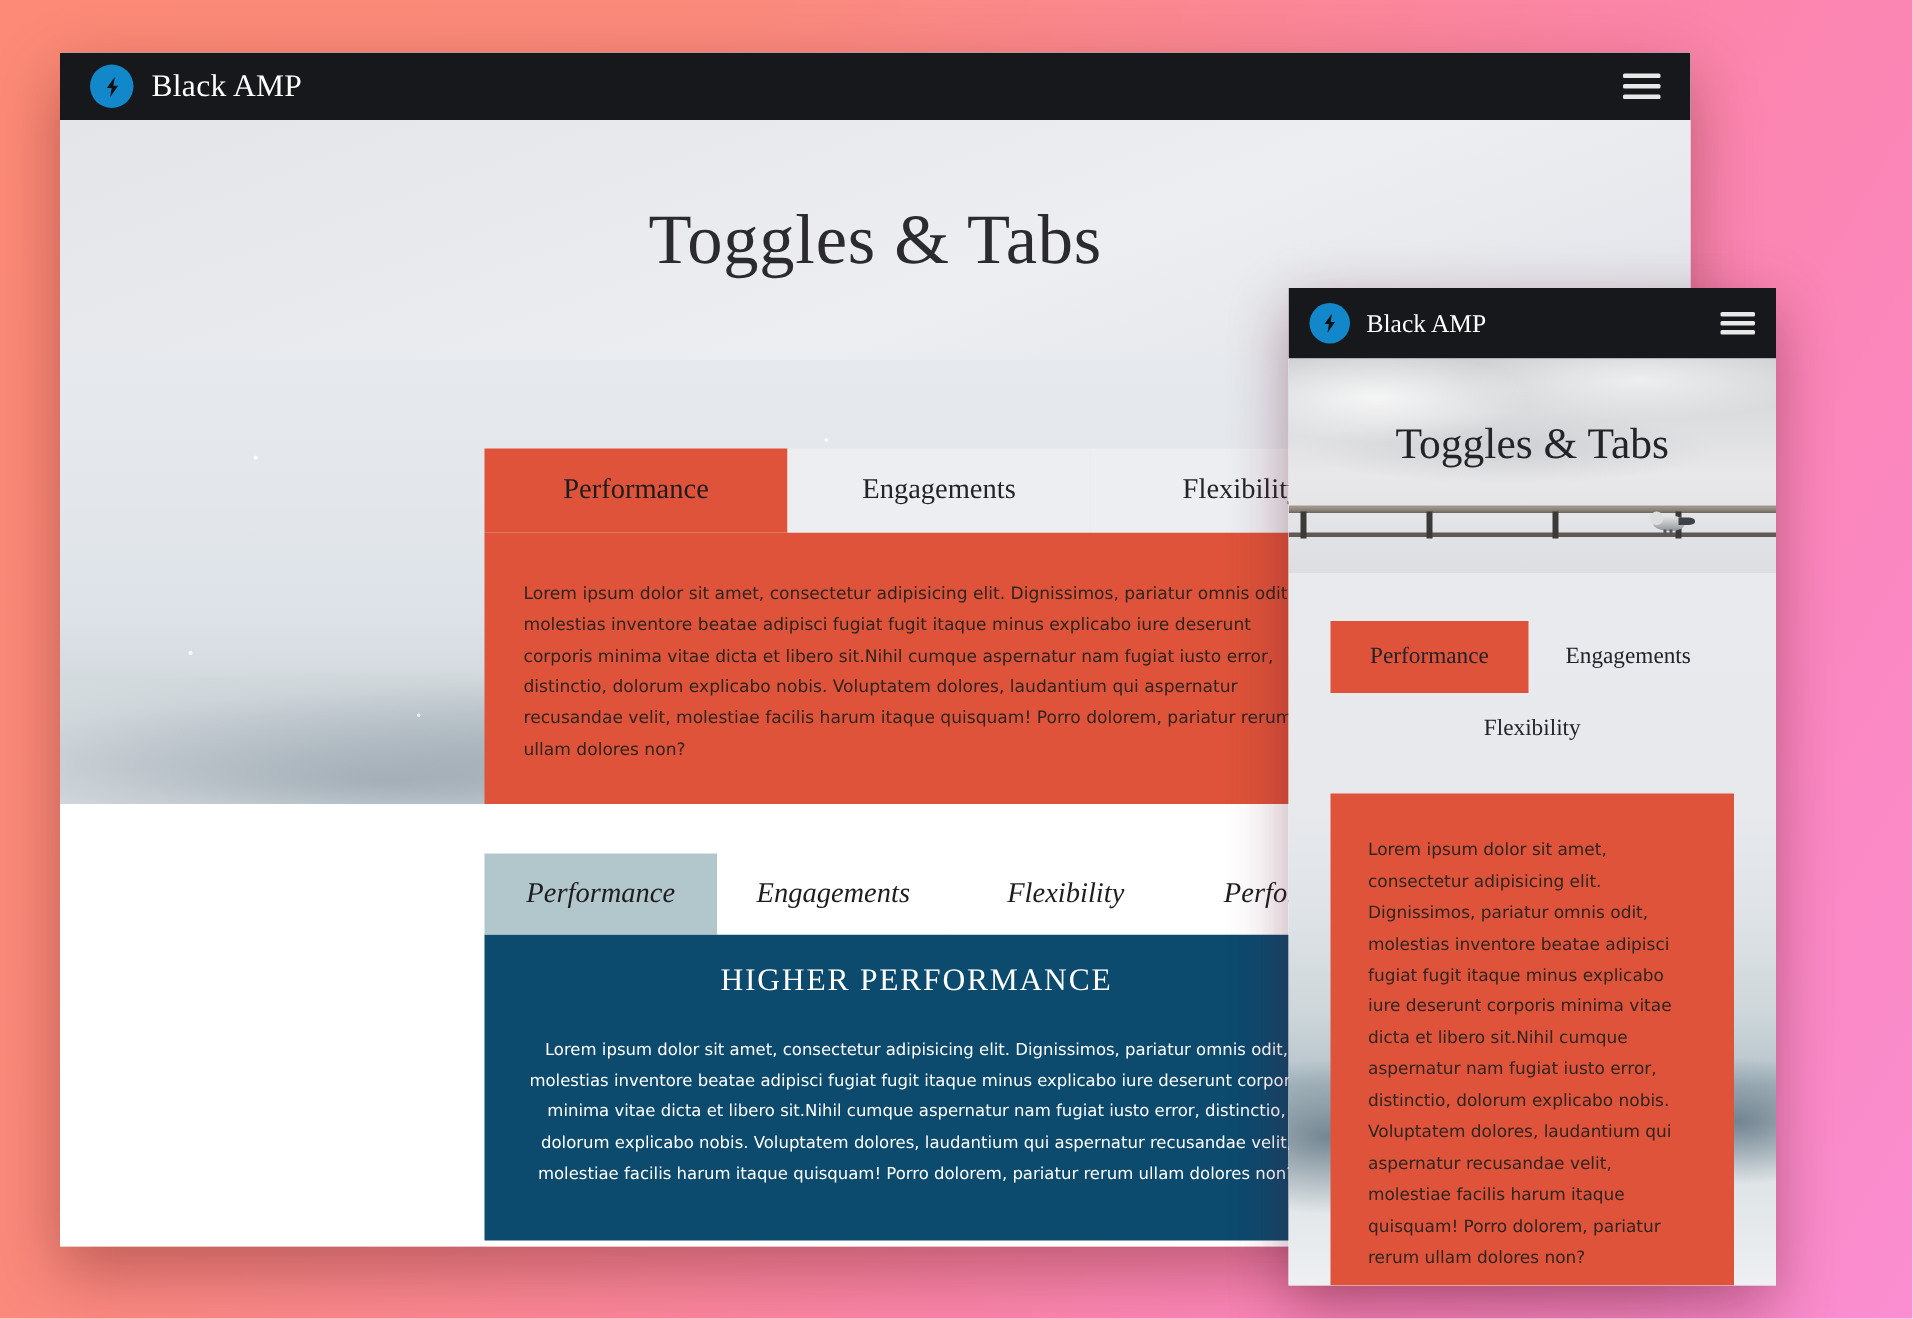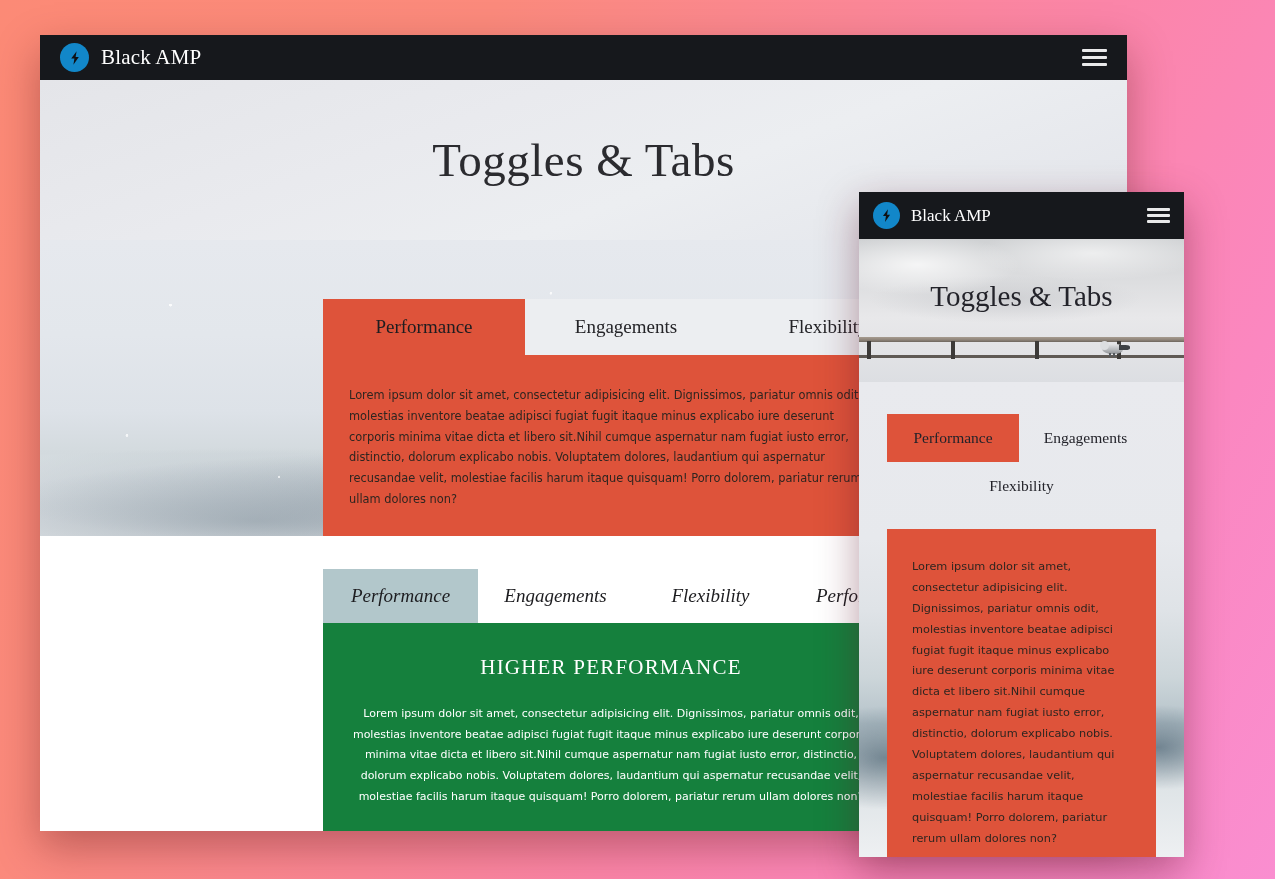--- a/index.html
+++ b/index.html
@@ -171,23 +171,23 @@
     font-style: italic;
     color: #1d1d20;
     background: #ffffff;
     cursor: pointer;
     white-space: nowrap;
   }
   .tab-it.active-blue {
     background: #b2c7cb;
   }
   .panel-blue {
-    background: #15803d;
+    background: #0c4a6e;
     width: 576px;
-    padding: 32px 26px 34px 26px;
+    padding: 18px 26px 34px 26px;
     text-align: center;
   }
   .panel-blue h3 {
     color: #ffffff;
     font-size: 21px;
     font-weight: normal;
     letter-spacing: 1.2px;
     margin-bottom: 24px;
   }
   .panel-blue p {

